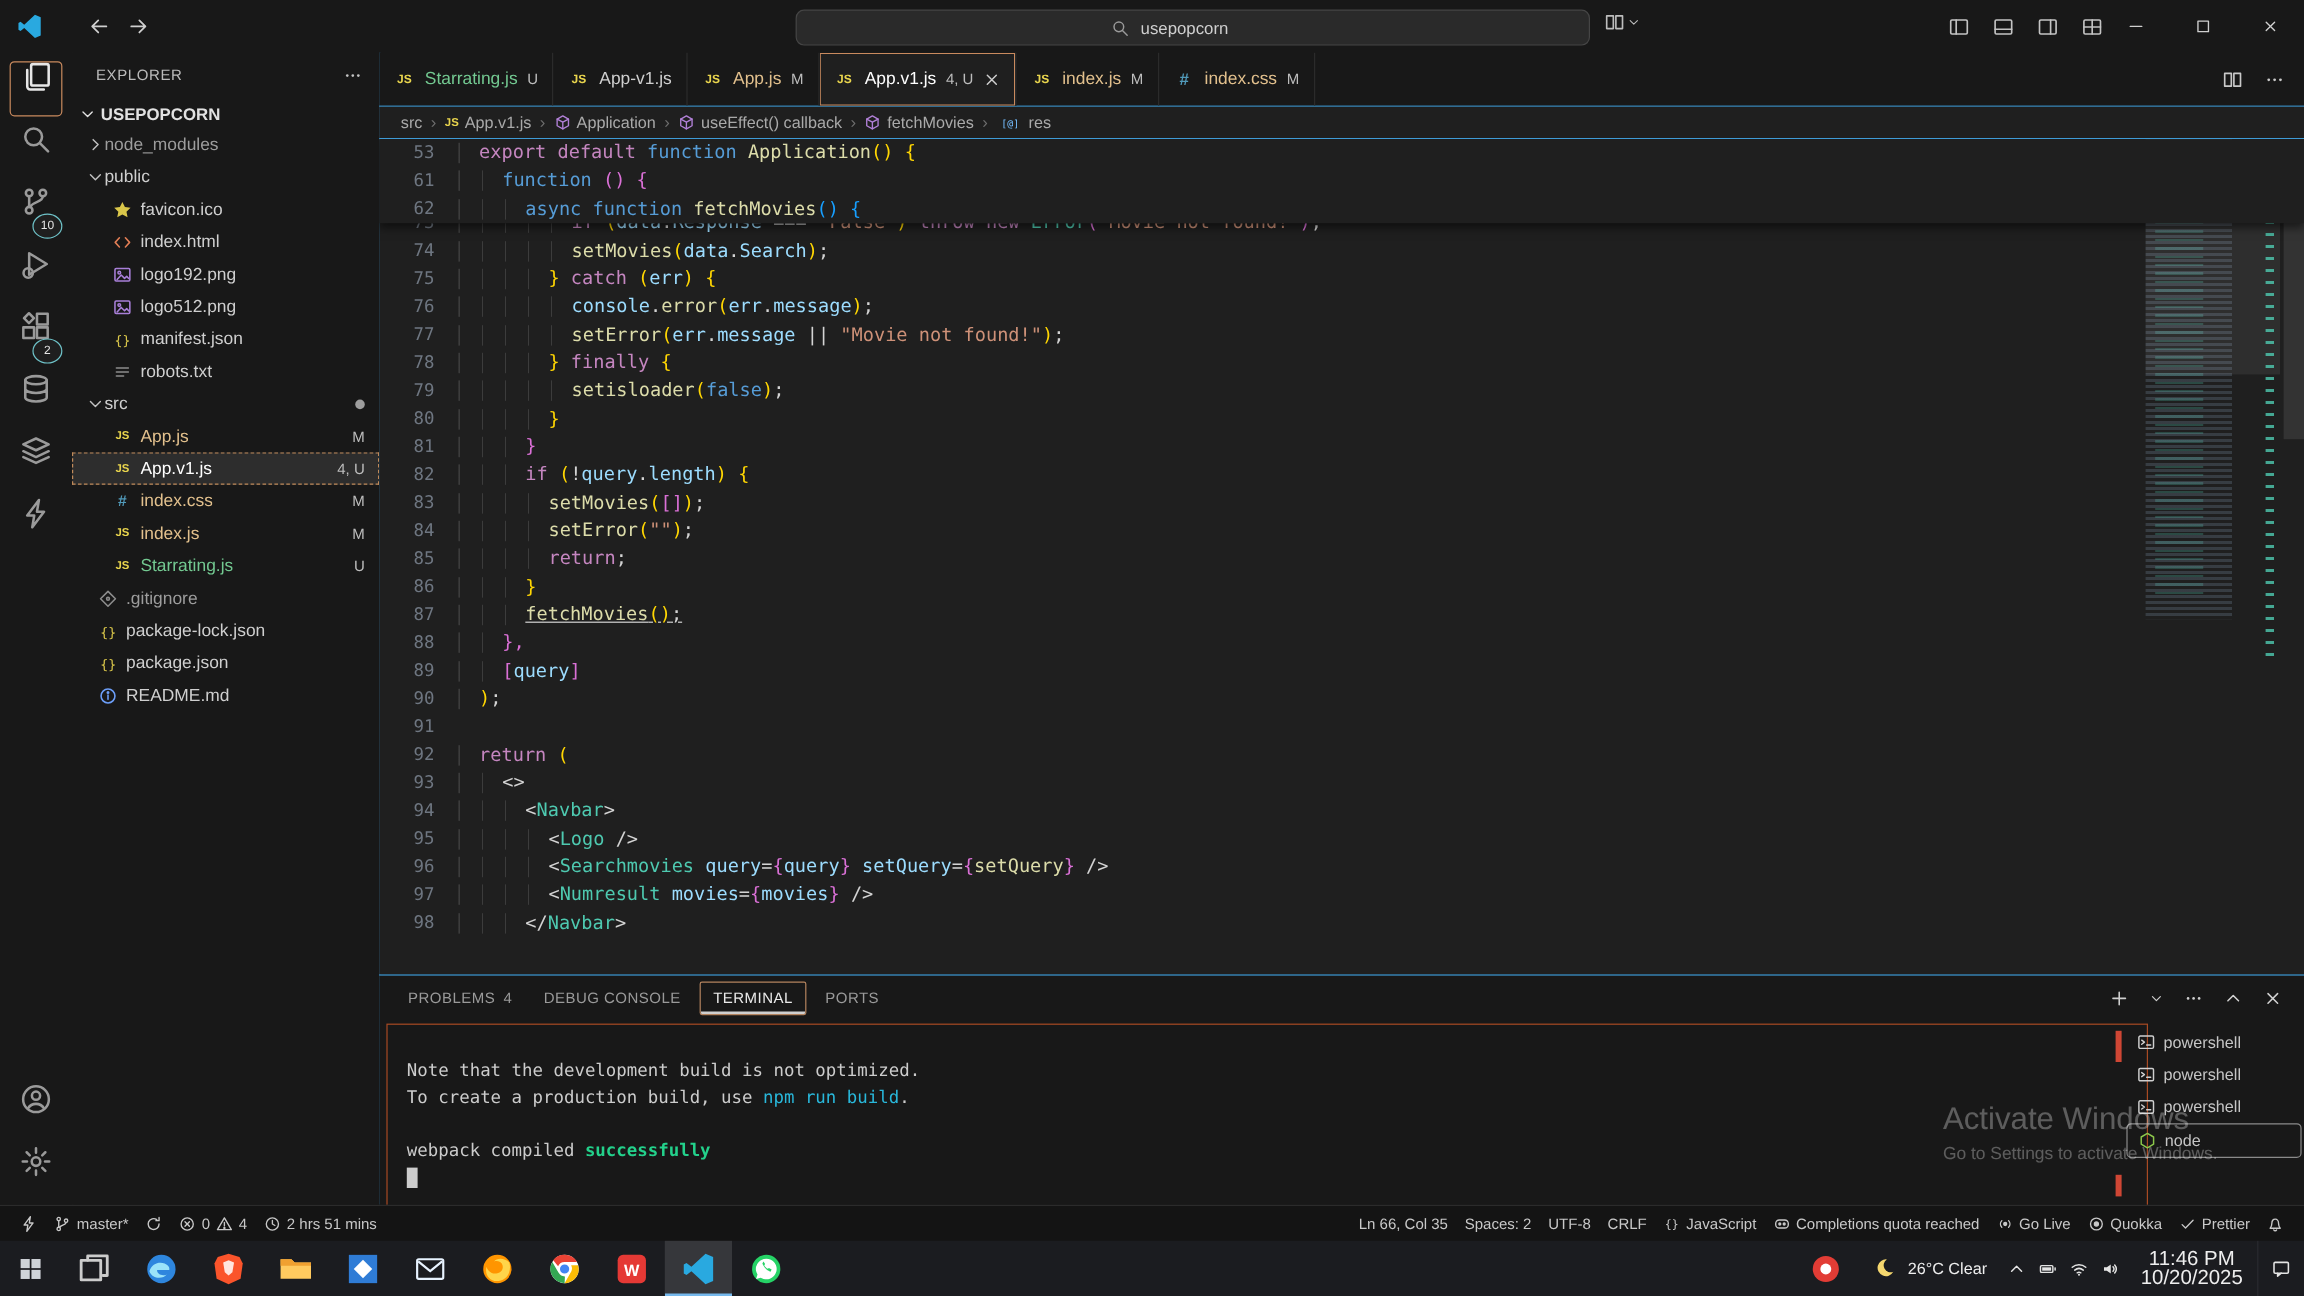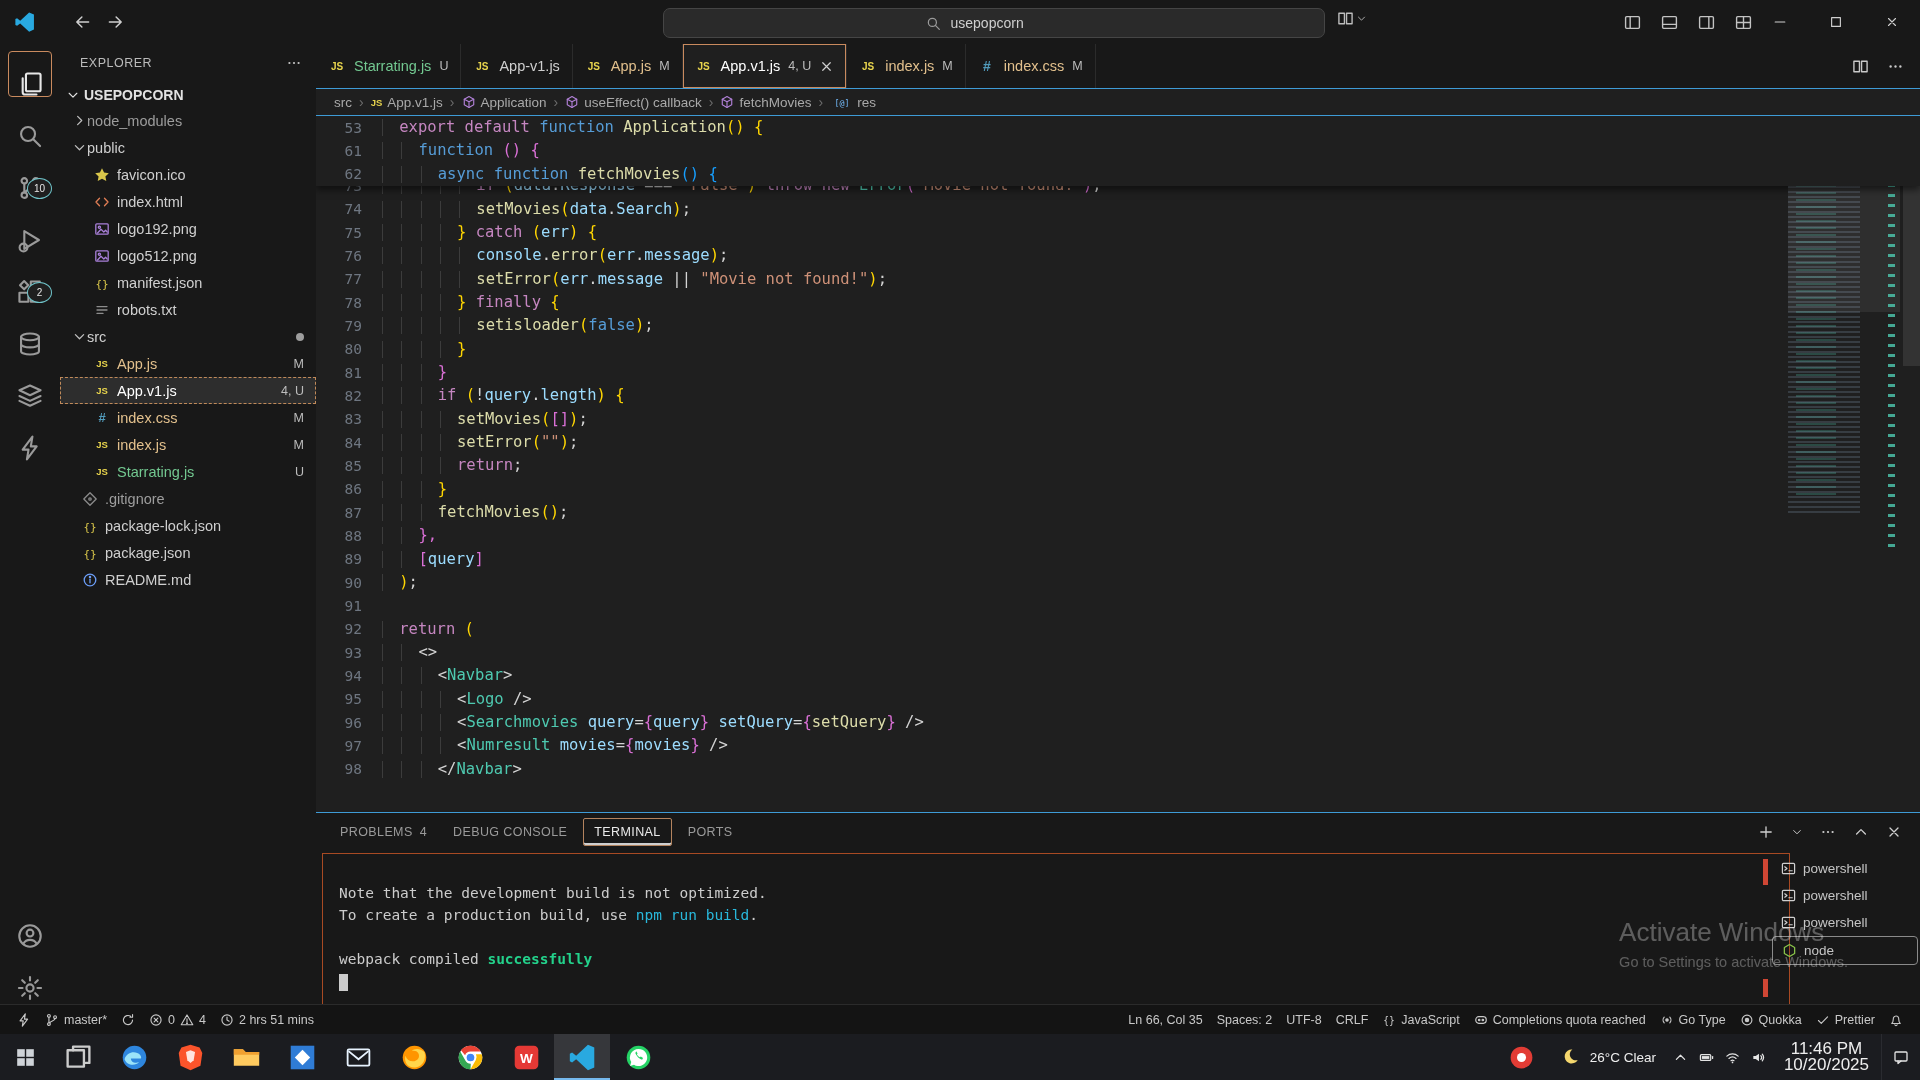--- a/index.html
+++ b/index.html
@@ -21,21 +21,21 @@
   .profilebtn{position:absolute;left:1337px;top:10px;display:flex;align-items:center;color:#bdbdbd;gap:2px}
   .profilebtn .ico{width:17px;height:17px}.profilebtn .ico.sm{width:11px;height:11px}
   .layouticons{position:absolute;right:168px;top:0;height:44px;display:flex;align-items:center;gap:20px;color:#c3c3c3}
   .layouticons .ico{width:17px;height:17px}
   .winctrl{position:absolute;right:0;top:0;height:44px;display:flex}
   .winctrl .wc{width:56px;height:44px;display:flex;align-items:center;justify-content:center;color:#d0d0d0}
   .winctrl .wc .ico{width:14px;height:14px}
 
   
   .activity{position:absolute;left:0;top:44px;width:60px;bottom:76px;background:#181818;border-right:1px solid #2c2c2c;display:flex;flex-direction:column;align-items:center;padding-top:4px}
-  .abtn{position:relative;width:44px;height:46px;margin:3px 0;display:flex;align-items:flex-end;justify-content:center;color:#9a9a9a}
+  .abtn{position:relative;width:44px;height:46px;margin:3px 0;display:flex;align-items:flex-start;justify-content:center;color:#9a9a9a}
   .abtn .ico{width:26px;height:26px}
   .abtn.active{color:#e7e7e7;outline:1px solid #c98a5e;outline-offset:-1px;border-radius:4px}
   .abadge{position:absolute;right:0px;bottom:2px;min-width:19px;height:19px;border-radius:50%;background:#1f1f1f;border:1.5px solid #6fc3c9;color:#e5e5e5;font-size:10px;display:flex;align-items:center;justify-content:center;padding:0 2px}
   .aspacer{flex:1}
 
   
   .sidebar{position:absolute;left:60px;top:44px;width:256px;bottom:76px;background:#181818;border-right:1px solid #3e9bd6;overflow:hidden}
   .sbheader{height:38px;display:flex;align-items:center;padding:0 14px 0 20px;color:#bbb;font-size:12.5px;letter-spacing:.5px}
   .sbheader .more{margin-left:auto;color:#c5c5c5;width:16px;height:16px}
   .rootrow{display:flex;align-items:center;gap:4px;height:25px;padding-left:6px;font-weight:bold;color:#e2e2e2;font-size:14px}
@@ -673,21 +673,21 @@
         <div class="cline">
     <span class="lnum">85</span>
     <pre class="ctext" style="padding-left:77.04px;background-image:repeating-linear-gradient(to right,#3c3c3c 0 1px,transparent 1px 19.26px);background-size:75.04px 17px;background-repeat:no-repeat;background-position:2px 3px;"><span class="s-kw">return</span><span class="s-pun">;</span></pre>
         </div>
         <div class="cline">
     <span class="lnum">86</span>
     <pre class="ctext" style="padding-left:57.78px;background-image:repeating-linear-gradient(to right,#3c3c3c 0 1px,transparent 1px 19.26px);background-size:55.78px 17px;background-repeat:no-repeat;background-position:2px 3px;"><span class="s-b1">}</span></pre>
         </div>
         <div class="cline">
     <span class="lnum">87</span>
-    <pre class="ctext" style="padding-left:57.78px;background-image:repeating-linear-gradient(to right,#3c3c3c 0 1px,transparent 1px 19.26px);background-size:55.78px 17px;background-repeat:no-repeat;background-position:2px 3px;"><span class="s-fn">fetchMovies</span><span class="s-b1">()</span><span class="s-pun">;</span></pre>
+    <pre class="ctext" style="padding-left:57.78px;background-image:repeating-linear-gradient(to right,#3c3c3c 0 1px,transparent 1px 19.26px);background-size:55.78px 17px;background-repeat:no-repeat;background-position:2px 3px;text-decoration:underline;"><span class="s-fn">fetchMovies</span><span class="s-b1">()</span><span class="s-pun">;</span></pre>
         </div>
         <div class="cline">
     <span class="lnum">88</span>
     <pre class="ctext" style="padding-left:38.52px;background-image:repeating-linear-gradient(to right,#3c3c3c 0 1px,transparent 1px 19.26px);background-size:36.52px 17px;background-repeat:no-repeat;background-position:2px 3px;"><span class="s-b2">},</span></pre>
         </div>
         <div class="cline">
     <span class="lnum">89</span>
     <pre class="ctext" style="padding-left:38.52px;background-image:repeating-linear-gradient(to right,#3c3c3c 0 1px,transparent 1px 19.26px);background-size:36.52px 17px;background-repeat:no-repeat;background-position:2px 3px;"><span class="s-b2">[</span><span class="s-var">query</span><span class="s-b2">]</span></pre>
         </div>
         <div class="cline">
@@ -940,21 +940,21 @@
           </span>
    <span>Completions quota reached</span>
  </div>
         <div class="stitem">
    <span class="ico">
             <svg viewBox="0 0 16 16" fill="none" stroke="currentColor" stroke-width="1.3" stroke-linecap="round" stroke-linejoin="round">
               <circle cx="8" cy="8" r="1.4" fill="currentColor"></circle>
               <path d="M4.8 11.2a4.6 4.6 0 0 1 0-6.4M11.2 4.8a4.6 4.6 0 0 1 0 6.4"></path>
             </svg>
           </span>
-   <span>Go Type</span>
+   <span>Go Live</span>
  </div>
         <div class="stitem">
    <span class="ico">
             <svg viewBox="0 0 16 16" fill="none" stroke="currentColor" stroke-width="1.3" stroke-linecap="round" stroke-linejoin="round">
               <circle cx="8" cy="8" r="5.6"></circle>
               <circle cx="8" cy="8" r="1.9" fill="currentColor"></circle>
             </svg>
           </span>
    <span>Quokka</span>
  </div>

